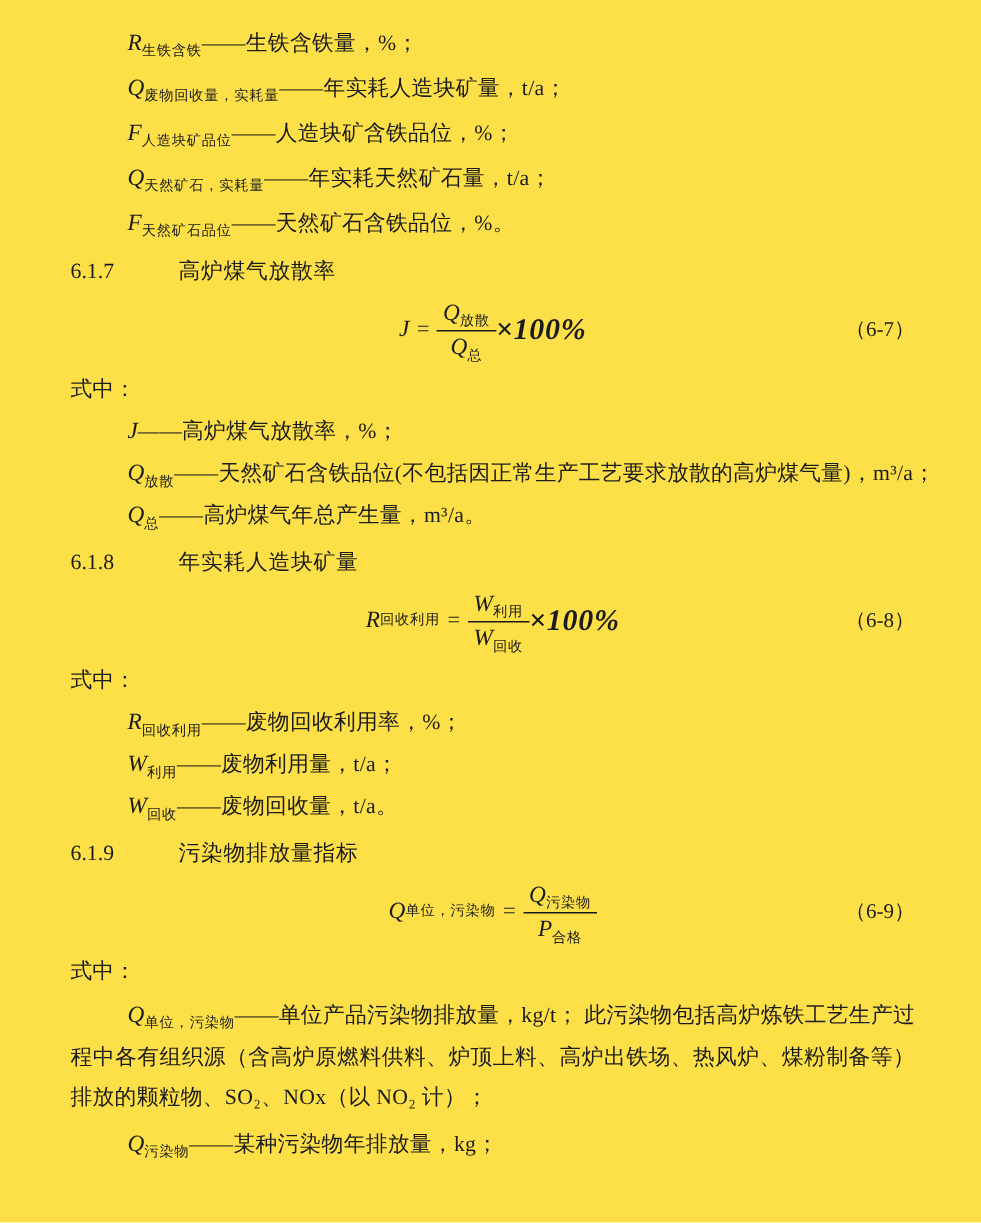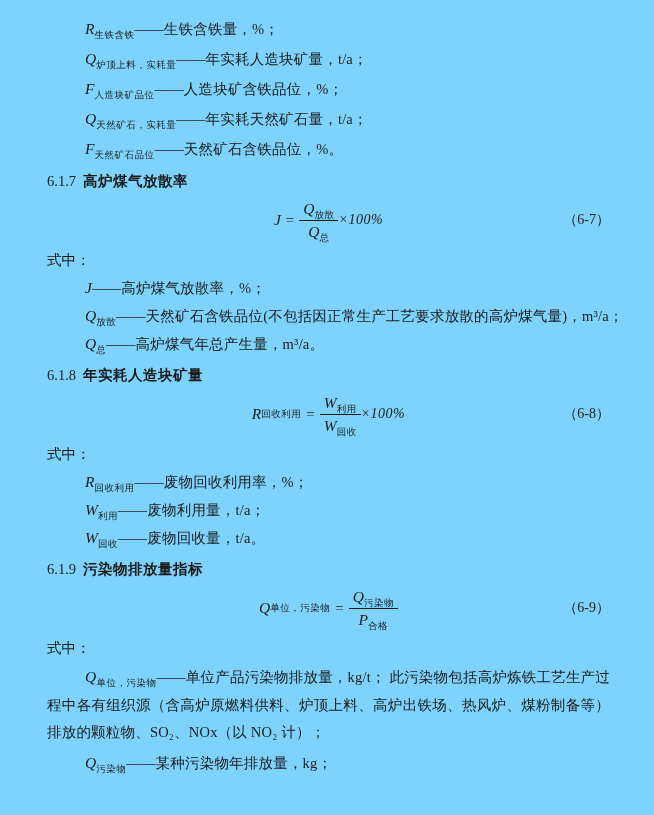--- a/index.html
+++ b/index.html
@@ -1,59 +1,59 @@
 <!DOCTYPE html>
 <html><head>
 <meta charset="utf-8">
 <style>
   html, body { margin:0; padding:0; background:#ffffff; }
   .page {
     position:relative; box-sizing:border-box;
     width:654px; height:815px; overflow:hidden;
-    background:#7dd3fc; color:#1b1b1b;
+    background:#fde047; color:#1b1b1b;
     padding:14px 44px 0 47px;
     font-family:"Liberation Serif","DejaVu Serif",serif;
     font-size:14.5px;
   }
   
   .v { font-style:italic; font-size:15.5px; font-family:"Liberation Serif","DejaVu Serif",serif; }
   sub.s { font-size:9.5px; line-height:0; letter-spacing:0.5px; }
   
   .defline { margin-left:38px; height:30px; line-height:30px; white-space:nowrap; }
   .sec .defline { height:28px; line-height:28px; }
   .d { letter-spacing:0.2px; }
   
   .heading { margin-top:5px; height:24px; line-height:24px; }
   .heading .no { margin-right:7px; }
-  .heading .t { font-weight:bold; letter-spacing:0.5px; }
+  .heading .t { font-weight:normal; letter-spacing:0.5px;margin-left:36px; }
   
   .formula-row { position:relative; height:52px; margin:1px 0; display:flex; align-items:center; justify-content:center; }
   .formula { display:inline-flex; align-items:center; }
   .eq { margin:0 5px; font-size:15px; }
   .frac { display:inline-block; text-align:center; vertical-align:middle; line-height:1.1; }
   .frac .num { display:block; border-bottom:1.2px solid #1b1b1b; padding:0 4px 2px 4px; }
   .frac .den { display:block; padding-top:2px; }
-  .suffix { font-style:italic; font-weight:normal; margin-left:0; font-size:14px; letter-spacing:0.5px; }
+  .suffix { font-style:italic; font-weight:bold; margin-left:0; font-size:20px; letter-spacing:0.5px; }
   .eqno { position:absolute; right:0; top:50%; transform:translateY(-50%); font-size:14px; }
   
   .where { height:27px; line-height:27px; margin-top:1px; }
   
   .para { margin:1px 0 2px 0; line-height:27.5px; text-align:justify; text-indent:38px; letter-spacing:0.2px; }
 </style>
 </head>
 <body>
 
 <div class="page">
 
   <div>
     <div class="defline">
       <span class="v">R</span><sub class="s">生铁含铁</sub><span class="d">——生铁含铁量，%；</span>
     </div>
     <div class="defline">
-      <span class="v">Q</span><sub class="s">炉顶上料，实耗量</sub><span class="d">——年实耗人造块矿量，t/a；</span>
+      <span class="v">Q</span><sub class="s">废物回收量，实耗量</sub><span class="d">——年实耗人造块矿量，t/a；</span>
     </div>
     <div class="defline">
       <span class="v">F</span><sub class="s">人造块矿品位</sub><span class="d">——人造块矿含铁品位，%；</span>
     </div>
     <div class="defline">
       <span class="v">Q</span><sub class="s">天然矿石，实耗量</sub><span class="d">——年实耗天然矿石量，t/a；</span>
     </div>
     <div class="defline">
       <span class="v">F</span><sub class="s">天然矿石品位</sub><span class="d">——天然矿石含铁品位，%。</span>
     </div>

